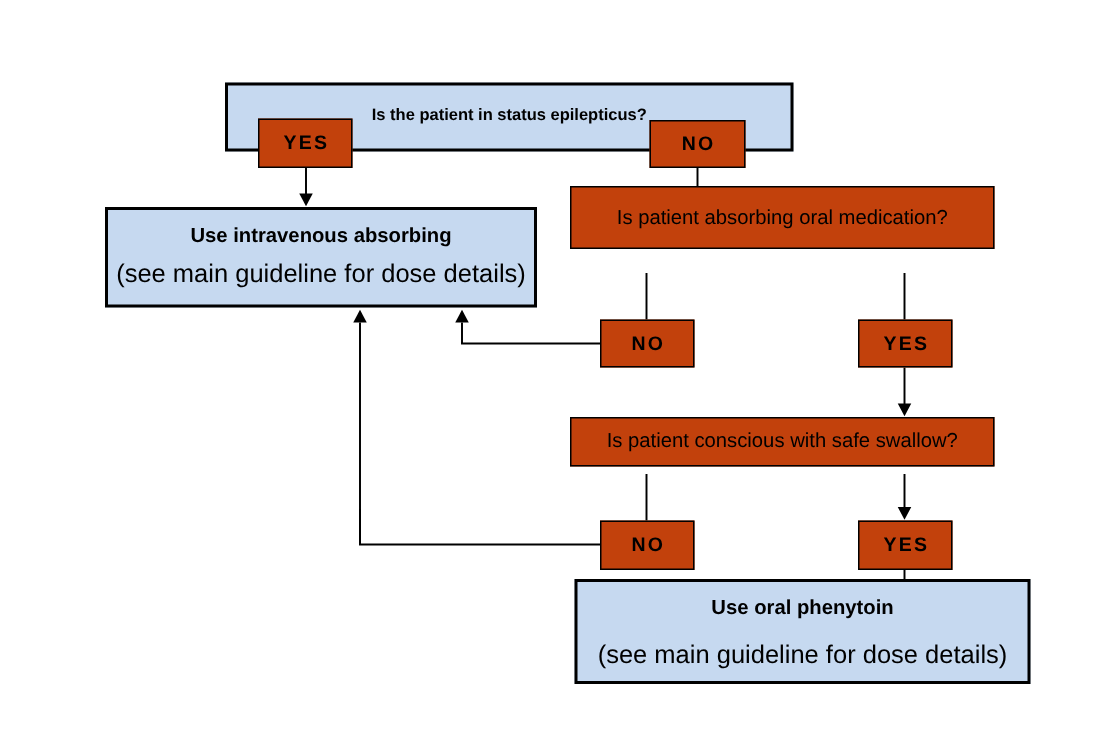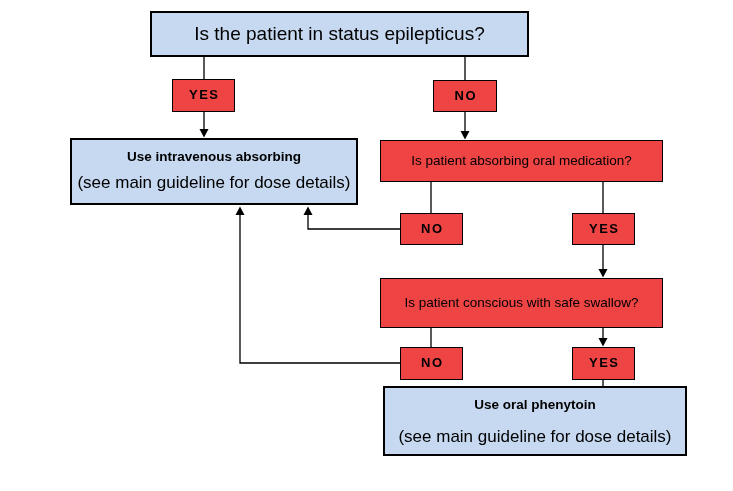--- a/index.html
+++ b/index.html
@@ -17,32 +17,33 @@
     left: 0; top: 0;
     width: 733px; height: 491px;
   }
   .box {
     position: absolute;
     box-sizing: border-box;
     display: flex;
     align-items: center;
     justify-content: center;
     text-align: center;
-    background: #ef4444;
+    background: #c2410c;
     border: 1px solid var(--bd, #000000);
     font-size: 13.5px;
     line-height: 1.25;
   }
   .highlight {
     background: var(--hl, #C6D9F0);
     border-width: 2px;
   }
   .decision-title {
-    font-weight: normal;
-    font-size: 19px;
+    font-weight: bold;
+    font-size: 11px;
+    margin-top: 44px;
   }
   .outcome {
     flex-direction: column;
     justify-content: space-between;
     padding: 9px 4px 10px 4px;
   }
   .outcome .title { font-weight: bold; font-size: 13.5px; }
   .outcome .note  { font-size: 17px; }
   .yn {
     font-weight: bold;
@@ -92,33 +93,33 @@
 
   <div class="box yn" style="left:433px; top:80px; width:64px; height:32px;">
     <span>NO</span>
   </div>
 
   <div class="box highlight outcome" style="left:70px; top:138px; width:288px; height:67px;">
     <span class="title">Use intravenous absorbing</span>
     <span class="note">(see main guideline for dose details)</span>
   </div>
 
-  <div class="box" style="left:380px; top:140px; width:283px; height:42px;">
+  <div class="box" style="left:380px; top:124px; width:283px; height:42px;">
     <span>Is patient absorbing oral medication?</span>
   </div>
 
   <div class="box yn" style="left:400px; top:213px; width:63px; height:32px;">
     <span>NO</span>
   </div>
 
   <div class="box yn" style="left:572px; top:213px; width:63px; height:32px;">
     <span>YES</span>
   </div>
 
-  <div class="box" style="left:380px; top:278px; width:283px; height:50px;">
+  <div class="box" style="left:380px; top:278px; width:283px; height:33px;">
     <span>Is patient conscious with safe swallow?</span>
   </div>
 
   <div class="box yn" style="left:400px; top:347px; width:63px; height:33px;">
     <span>NO</span>
   </div>
 
   <div class="box yn" style="left:572px; top:347px; width:63px; height:33px;">
     <span>YES</span>
   </div>

